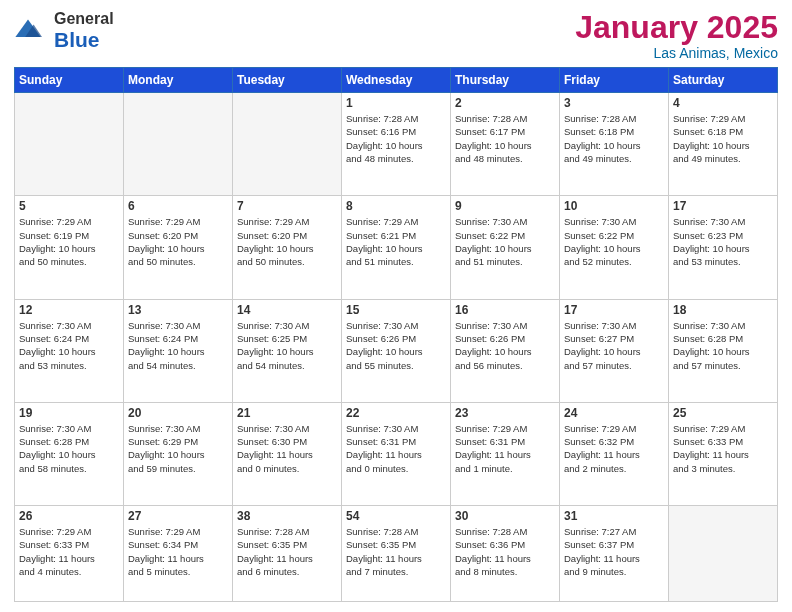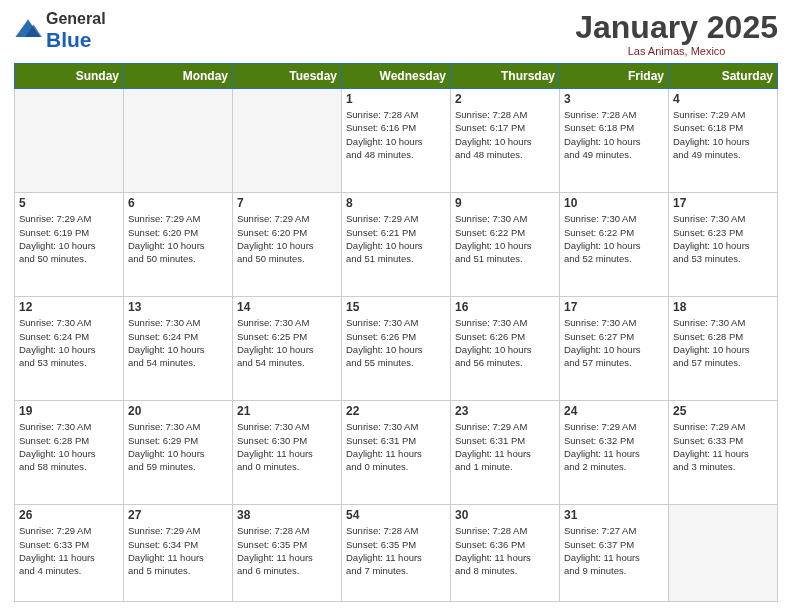--- a/index.html
+++ b/index.html
@@ -19,21 +19,21 @@
     }
     .header {
       display: flex;
       justify-content: space-between;
       align-items: flex-start;
       margin-bottom: 6px;
     }
     .logo {
       display: flex;
       align-items: center;
-      gap: 4px;
+      gap: 12px;
     }
     .logo-text {
       display: flex;
       flex-direction: column;
       line-height: 1.1;
     }
     .logo-general {
       font-size: 16px;
       font-weight: bold;
       color: #333;
@@ -46,42 +46,41 @@
     .logo-icon {
       width: 28px;
       height: 28px;
     }
     .title-block {
       text-align: right;
     }
     .month-title {
       font-size: 32px;
       font-weight: bold;
-      color: #404040;
+      color: #be185d;
       line-height: 1.1;
     }
     .location {
-      font-size: 11px;
-      color: #7f1d1d;
-      text-align: center;
+      font-size: 14px;
+      color: #0369a1;
     }
     .calendar {
       flex: 1;
       border: 1px solid #ccc;
       border-collapse: collapse;
       width: 100%;
       table-layout: fixed;
     }
     .calendar th {
-      background-color: #4d7c0f;
+      background-color: #1d4ed8;
       color: #fff;
       font-size: 12px;
       font-weight: bold;
       padding: 5px 4px;
-      text-align: right;
+      text-align: left;
       border: 1px solid #2a6db5;
     }
     .calendar td {
       border: 1px solid #ccc;
       vertical-align: top;
       padding: 3px 4px;
       font-size: 10px;
       color: #333;
       background: #fff;
       height: 82px;

